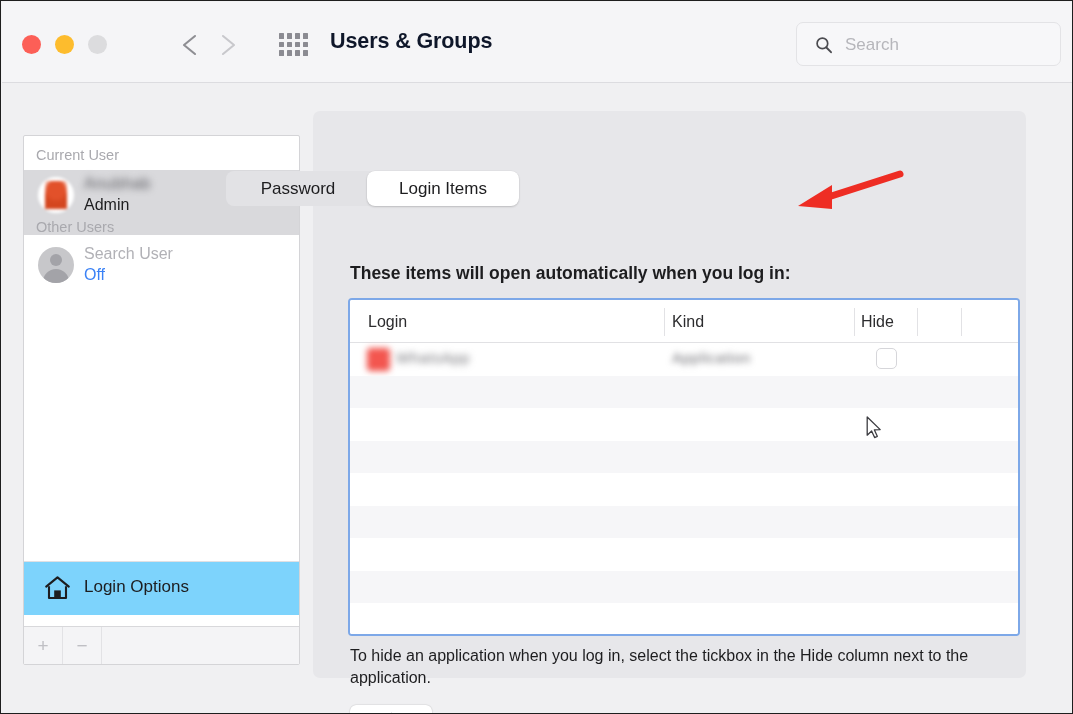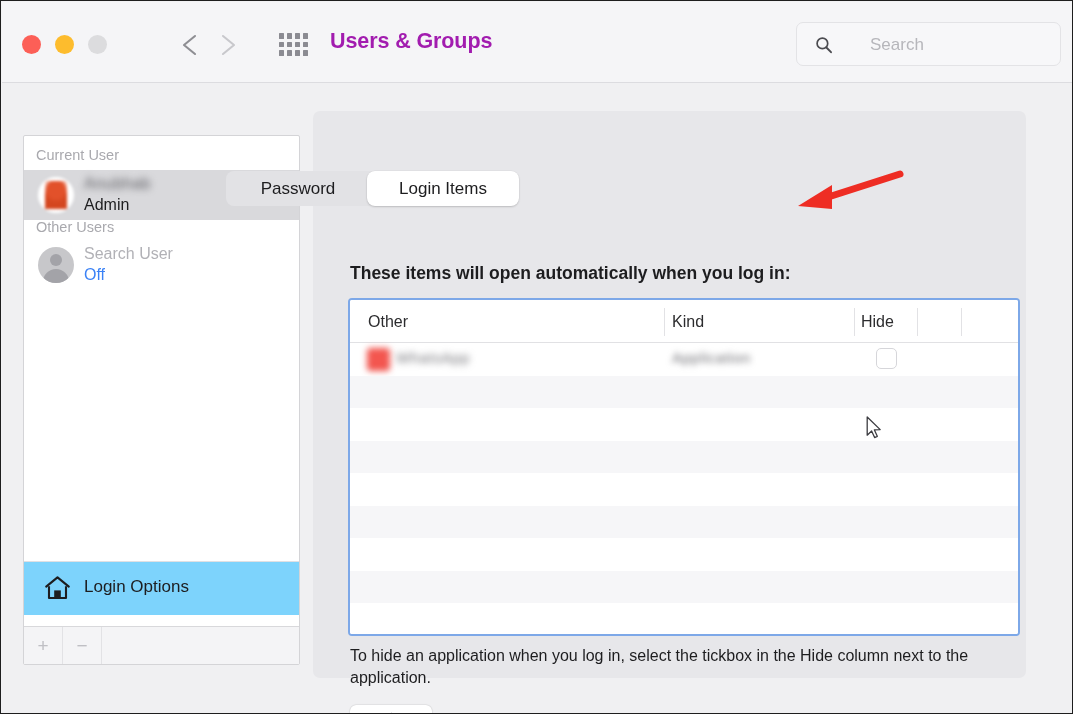--- a/index.html
+++ b/index.html
@@ -67,21 +67,21 @@
     display: block;
     background: #8b8b92;
     border-radius: 0.5px;
   }
 
   #page-title {
     position: absolute;
     left: 328px; top: 27px;
     font-size: 21.5px;
     font-weight: bold;
-    color: #a21caf;
+    color: #0f172a;
     letter-spacing: -0.1px;
   }
 
   #search-box {
     position: absolute;
     right: 12px; top: 20px;
     width: 265px; height: 44px;
     box-sizing: border-box;
     background: #f7f7f9;
     border: 1px solid #e3e3e6;
@@ -90,21 +90,20 @@
   #search-icon {
     position: absolute;
     left: 18px; top: 13px;
     width: 18px; height: 18px;
   }
   #search-input-text {
     position: absolute;
     left: 48px; top: 12px;
     font-size: 17px;
     color: #b6b6bb;
-    margin-left: 25px;
   }
 
   
   #body-area {
     position: absolute;
     left: 1px; top: 82px;
     width: 1071px; height: 631px;
     background: #f0f0f2;
   }
 
@@ -123,21 +122,21 @@
     left: 12px;
     font-size: 14.5px;
     color: #a9a9ae;
   }
   #hdr-current { top: 11px; }
   #hdr-other   { top: 83px; }
 
   #row-current-user {
     position: absolute;
     left: 0; top: 34px;
-    width: 275px; height: 50px;
+    width: 275px; height: 65px;
     background: #d9d9dc;
   }
   #row-guest-user {
     position: absolute;
     left: 0; top: 104px;
     width: 275px; height: 50px;
     background: transparent;
   }
 
   .avatar {
@@ -523,21 +522,21 @@
     <div id="tab-control">
       <div class="tab" id="tab-password">Password</div>
       <div class="tab" id="tab-login-items">Login Items</div>
     </div>
 
     <div id="panel-heading">These items will open automatically when you log in:</div>
 
     <div id="login-items-table">
 
       <div id="table-header">
-        <div class="col-head" id="col-item">Other</div>
+        <div class="col-head" id="col-item">Login</div>
         <div class="col-head" id="col-kind">Kind</div>
         <div class="col-head" id="col-hide">Hide</div>
         <div class="col-div" id="div-1"></div>
         <div class="col-div" id="div-2"></div>
         <div class="col-div" id="div-3"></div>
         <div class="col-div" id="div-4"></div>
       </div>
 
       <div id="table-rows">
 

